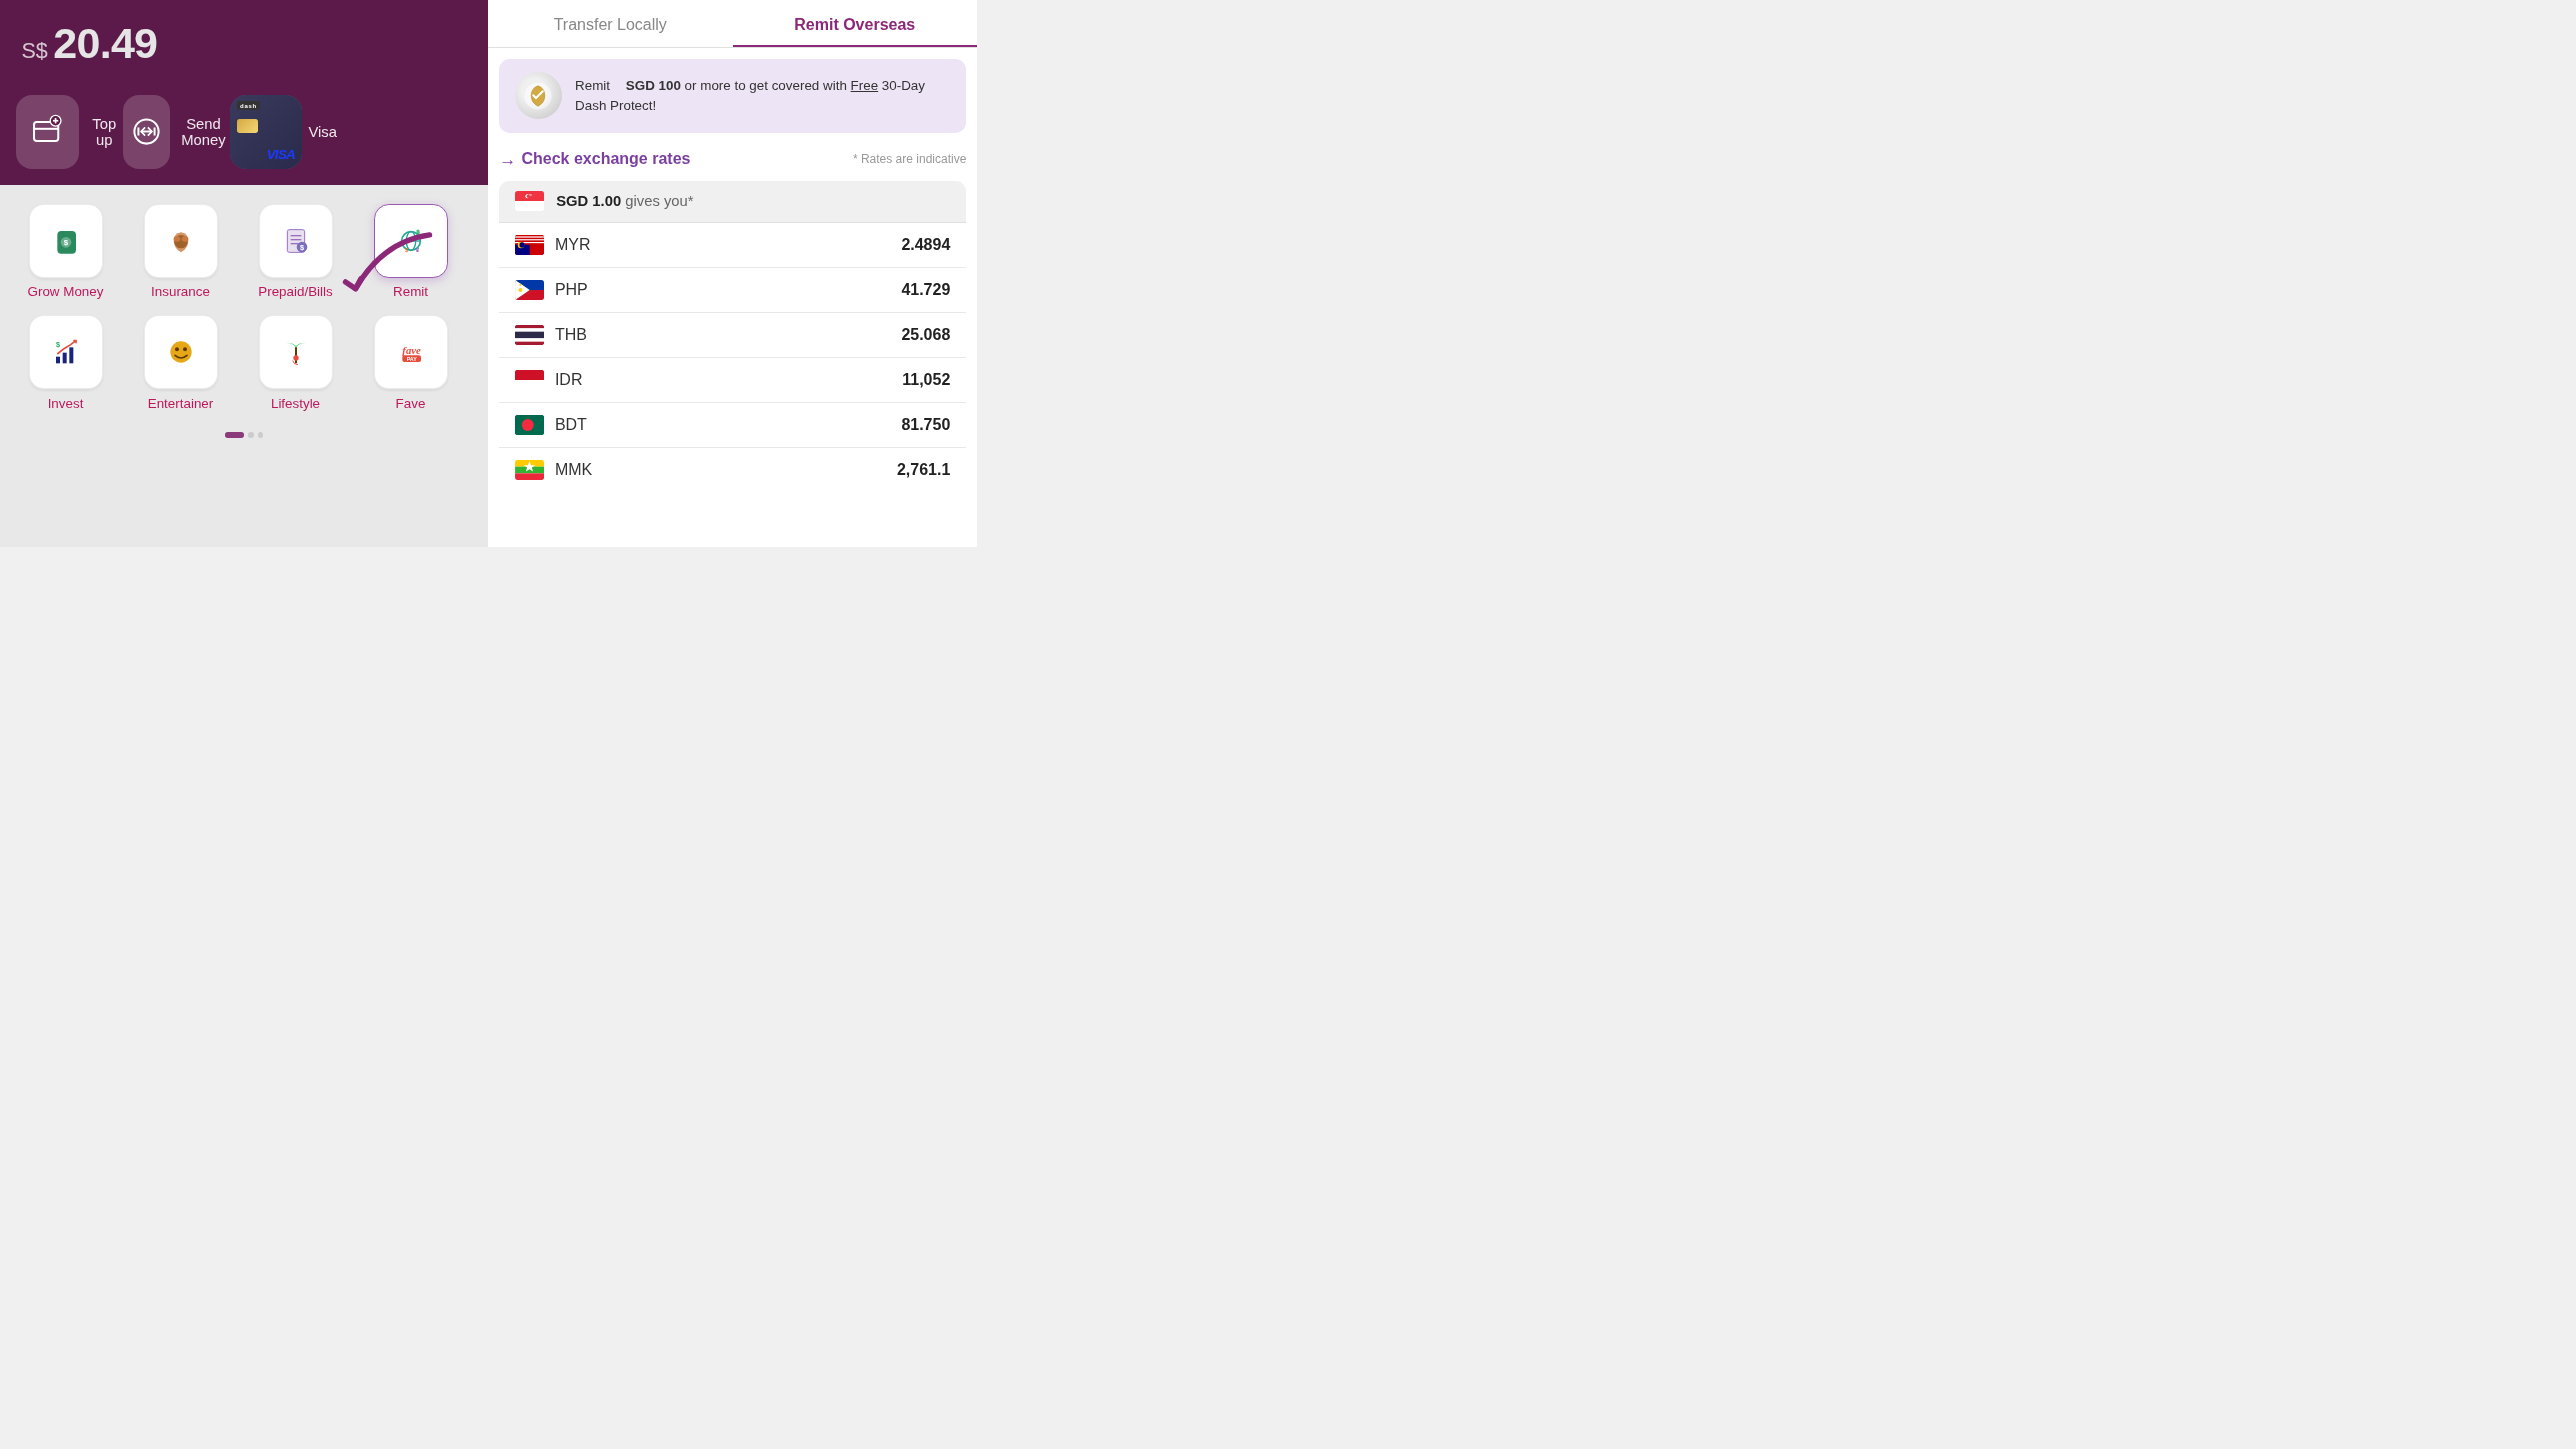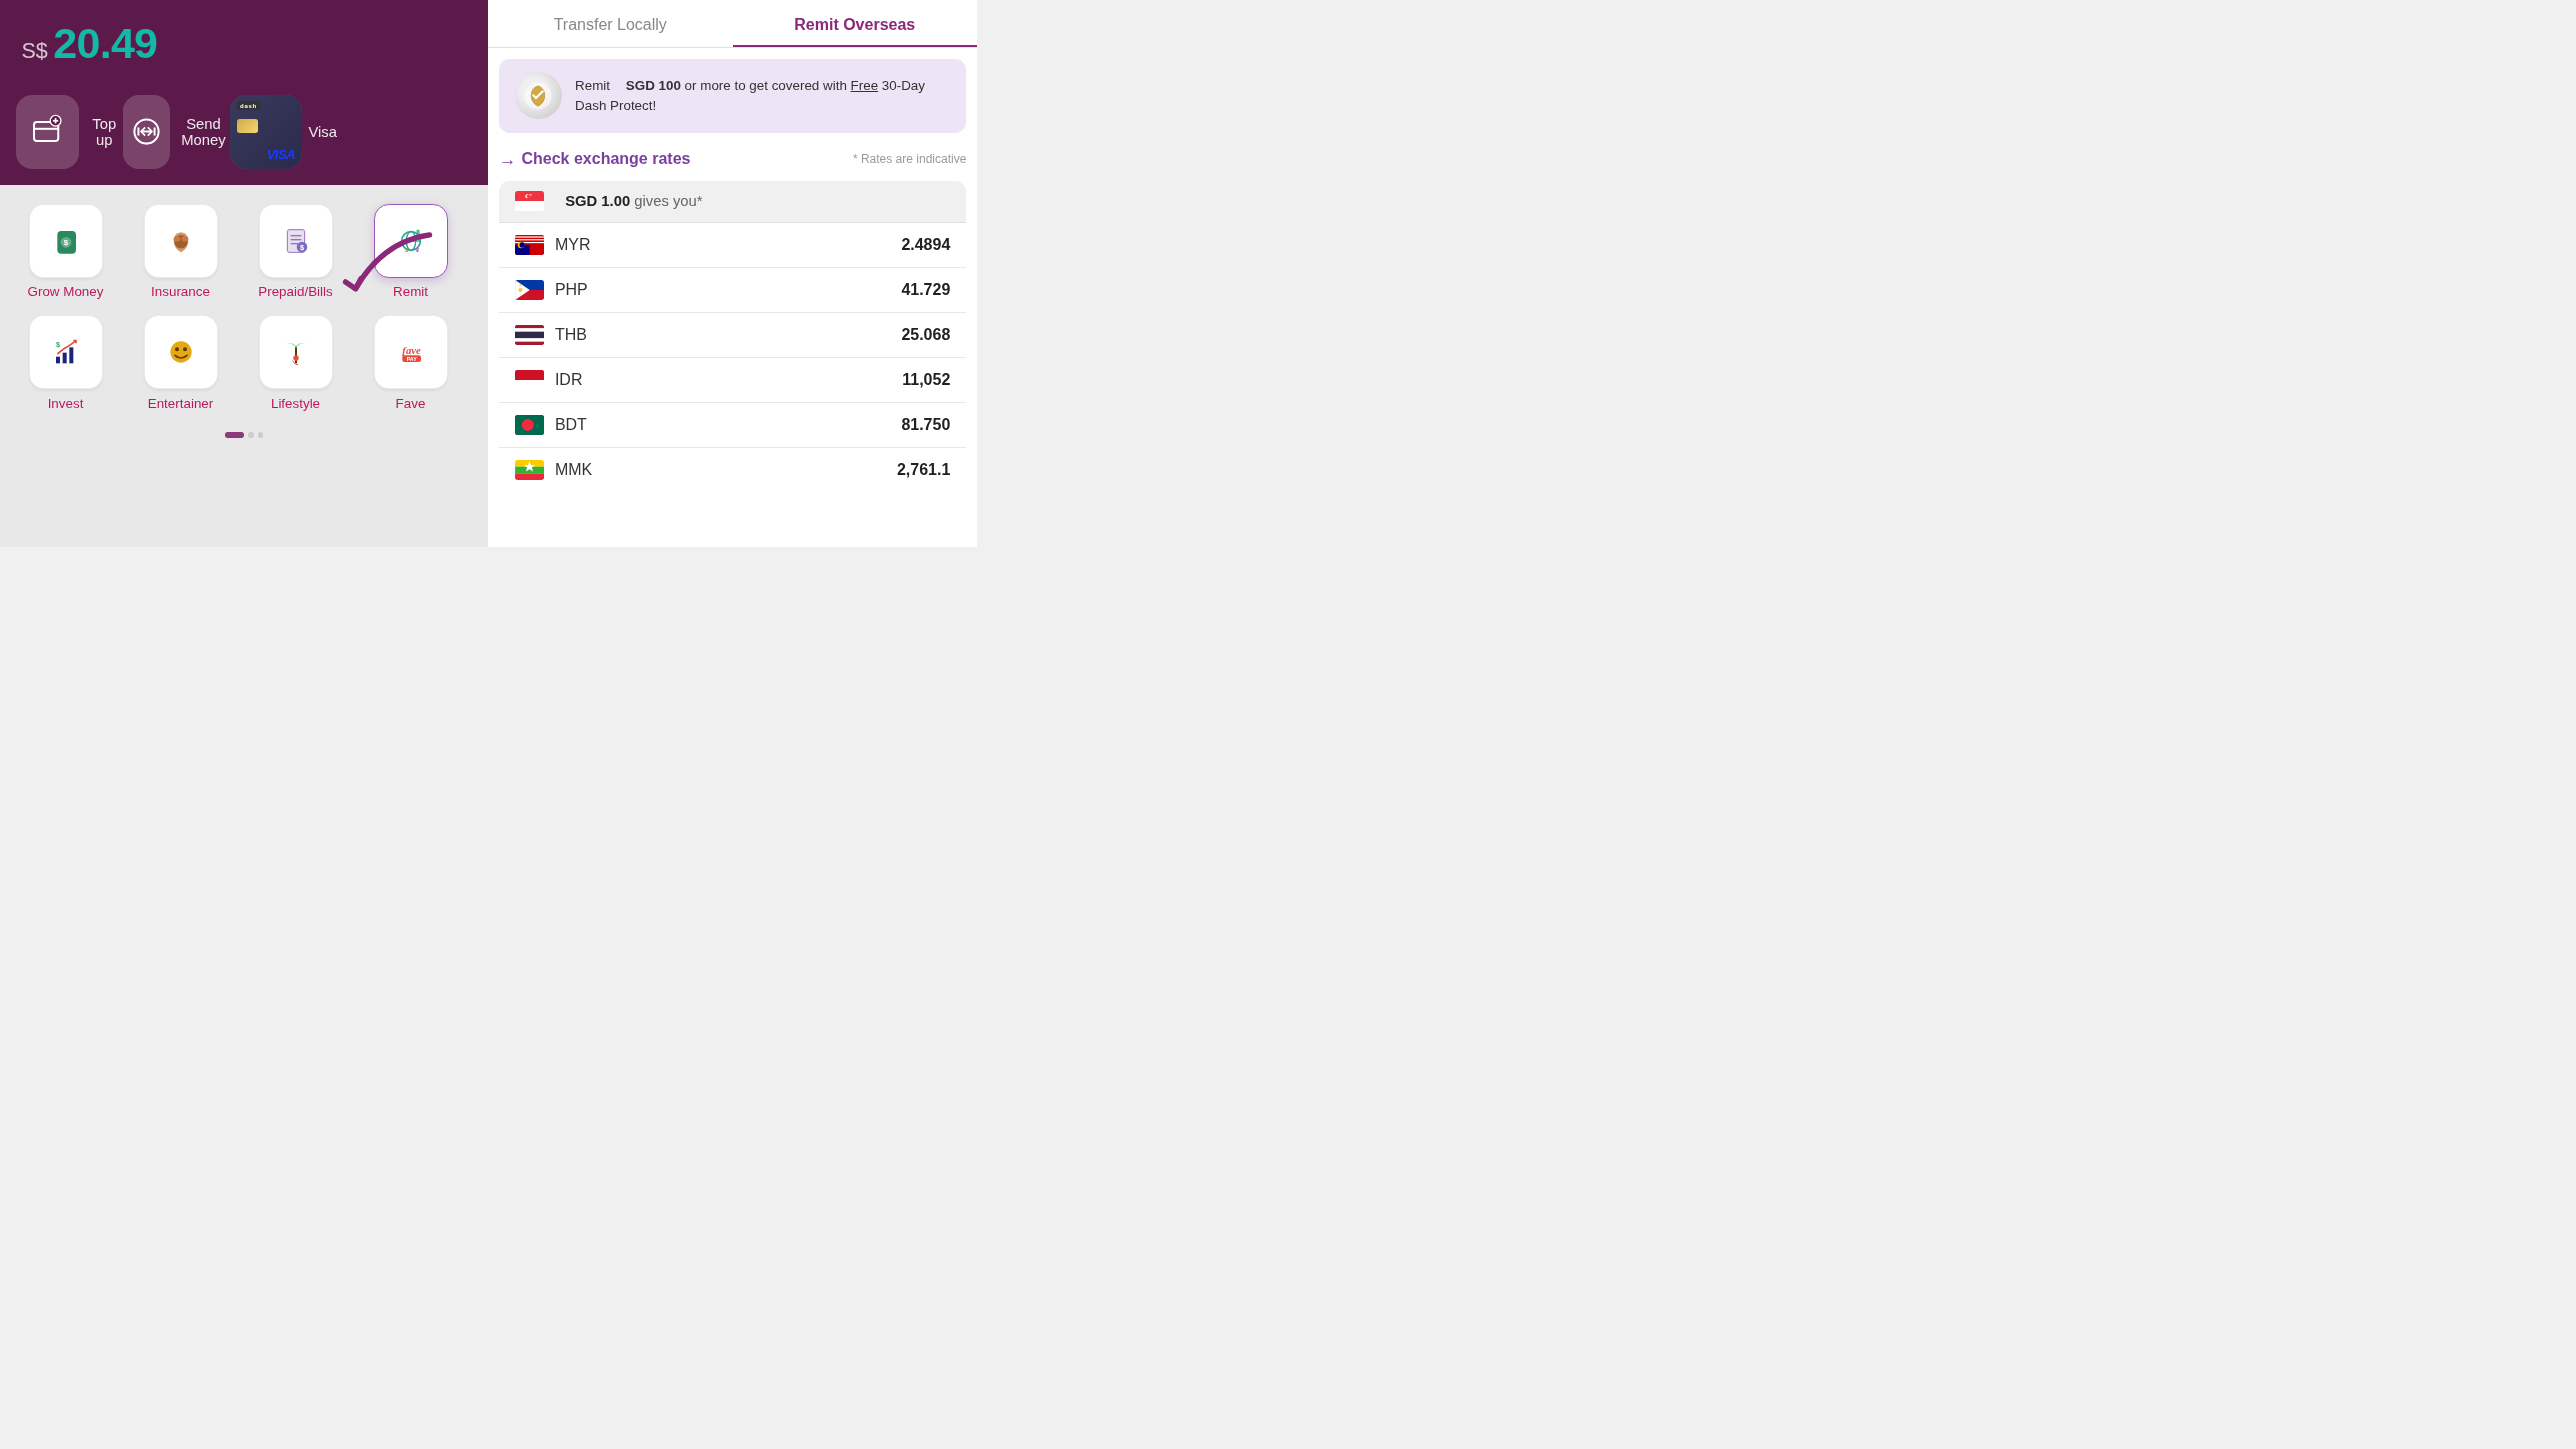--- a/index.html
+++ b/index.html
@@ -34,21 +34,21 @@
       gap: 5.4px;
     }
 
     .balance-currency {
       color: rgba(255,255,255,0.75);
       font-size: 21.5px;
       font-weight: 300;
     }
 
     .balance-number {
-      color: #14b8a6;
+      color: #e5e5e5;
       font-size: 43px;
       font-weight: 700;
       letter-spacing: -0.7px;
     }
 
     .quick-actions {
       display: flex;
       align-items: flex-start;
       gap: 0;
       padding: 10.7px 16px 16px 16px;
@@ -299,21 +299,21 @@
       background: #f5f5f5;
       border-radius: 10.7px;
       overflow: hidden;
     }
 
     .exchange-header-row {
       background: #f0f0f0;
       padding: 10.7px 16px;
       display: flex;
       align-items: center;
-      gap: 21px;
+      gap: 12px;
       border-bottom: 0.7px solid #e0e0e0;
     }
 
     .sgd-flag {
       width: 29.5px;
       height: 20px;
       border-radius: 2.7px;
       overflow: hidden;
       flex-shrink: 0;
       display: flex;

